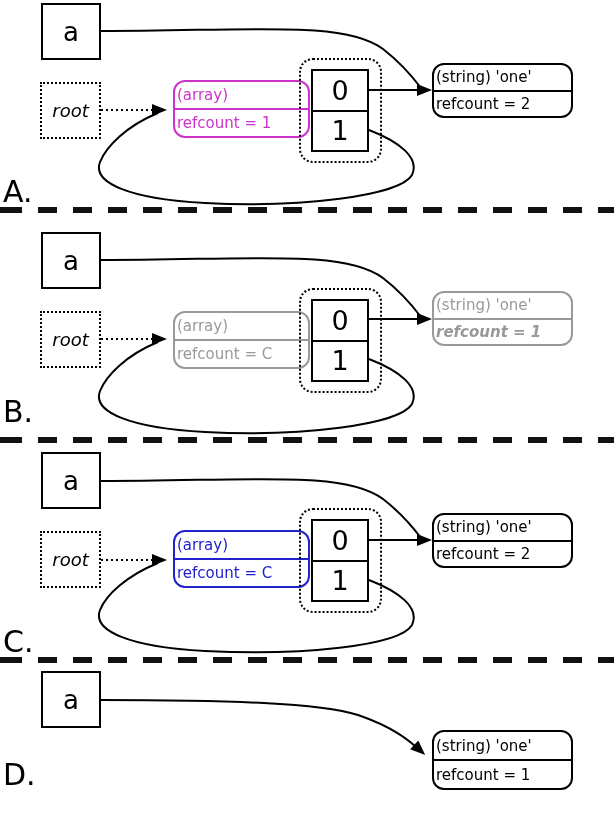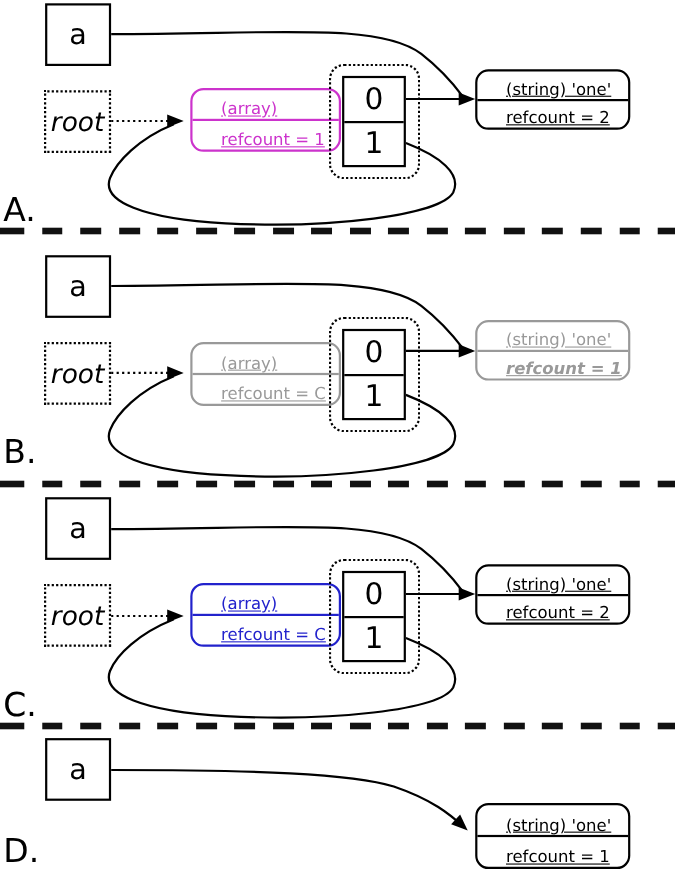--- a/index.html
+++ b/index.html
@@ -11,29 +11,29 @@
   
   .varbox{
     width:60px;height:57px;border:2px solid #000;background:#fff;
     display:flex;align-items:center;justify-content:center;
     font-size:26px;box-sizing:border-box;
   }
   
   .rootbox{
     width:61px;height:57px;border:2px dotted #000;background:#fff;
     display:flex;align-items:center;justify-content:center;
-    font-size:24px;font-style:italic;box-sizing:border-box;
+    font-size:18px;font-style:italic;box-sizing:border-box;
   }
   
   .objbox{
     border:2px solid #000;border-radius:12px;background:#fff;
     box-sizing:border-box;display:flex;flex-direction:column;
     font-size:15px;
   }
-  .objbox .row{flex:1;display:flex;align-items:flex-end;padding-left:26px;box-sizing:border-box;text-decoration:underline;}
+  .objbox .row{flex:1;display:flex;align-items:center;padding-left:2px;box-sizing:border-box;}
   .objbox .row.top{border-bottom:2px solid #000;}
   .objbox.magenta{border-color:#cc33cc;color:#cc33cc;}
   .objbox.magenta .row.top{border-color:#cc33cc;}
   .objbox.blue{border-color:#2222cc;color:#2222cc;}
   .objbox.blue .row.top{border-color:#2222cc;}
   .objbox.gray{border-color:#999999;color:#999999;}
   .objbox.gray .row.top{border-color:#999999;}
   .row.emph{font-weight:bold;font-style:italic;}
   
   .cellsouter{

